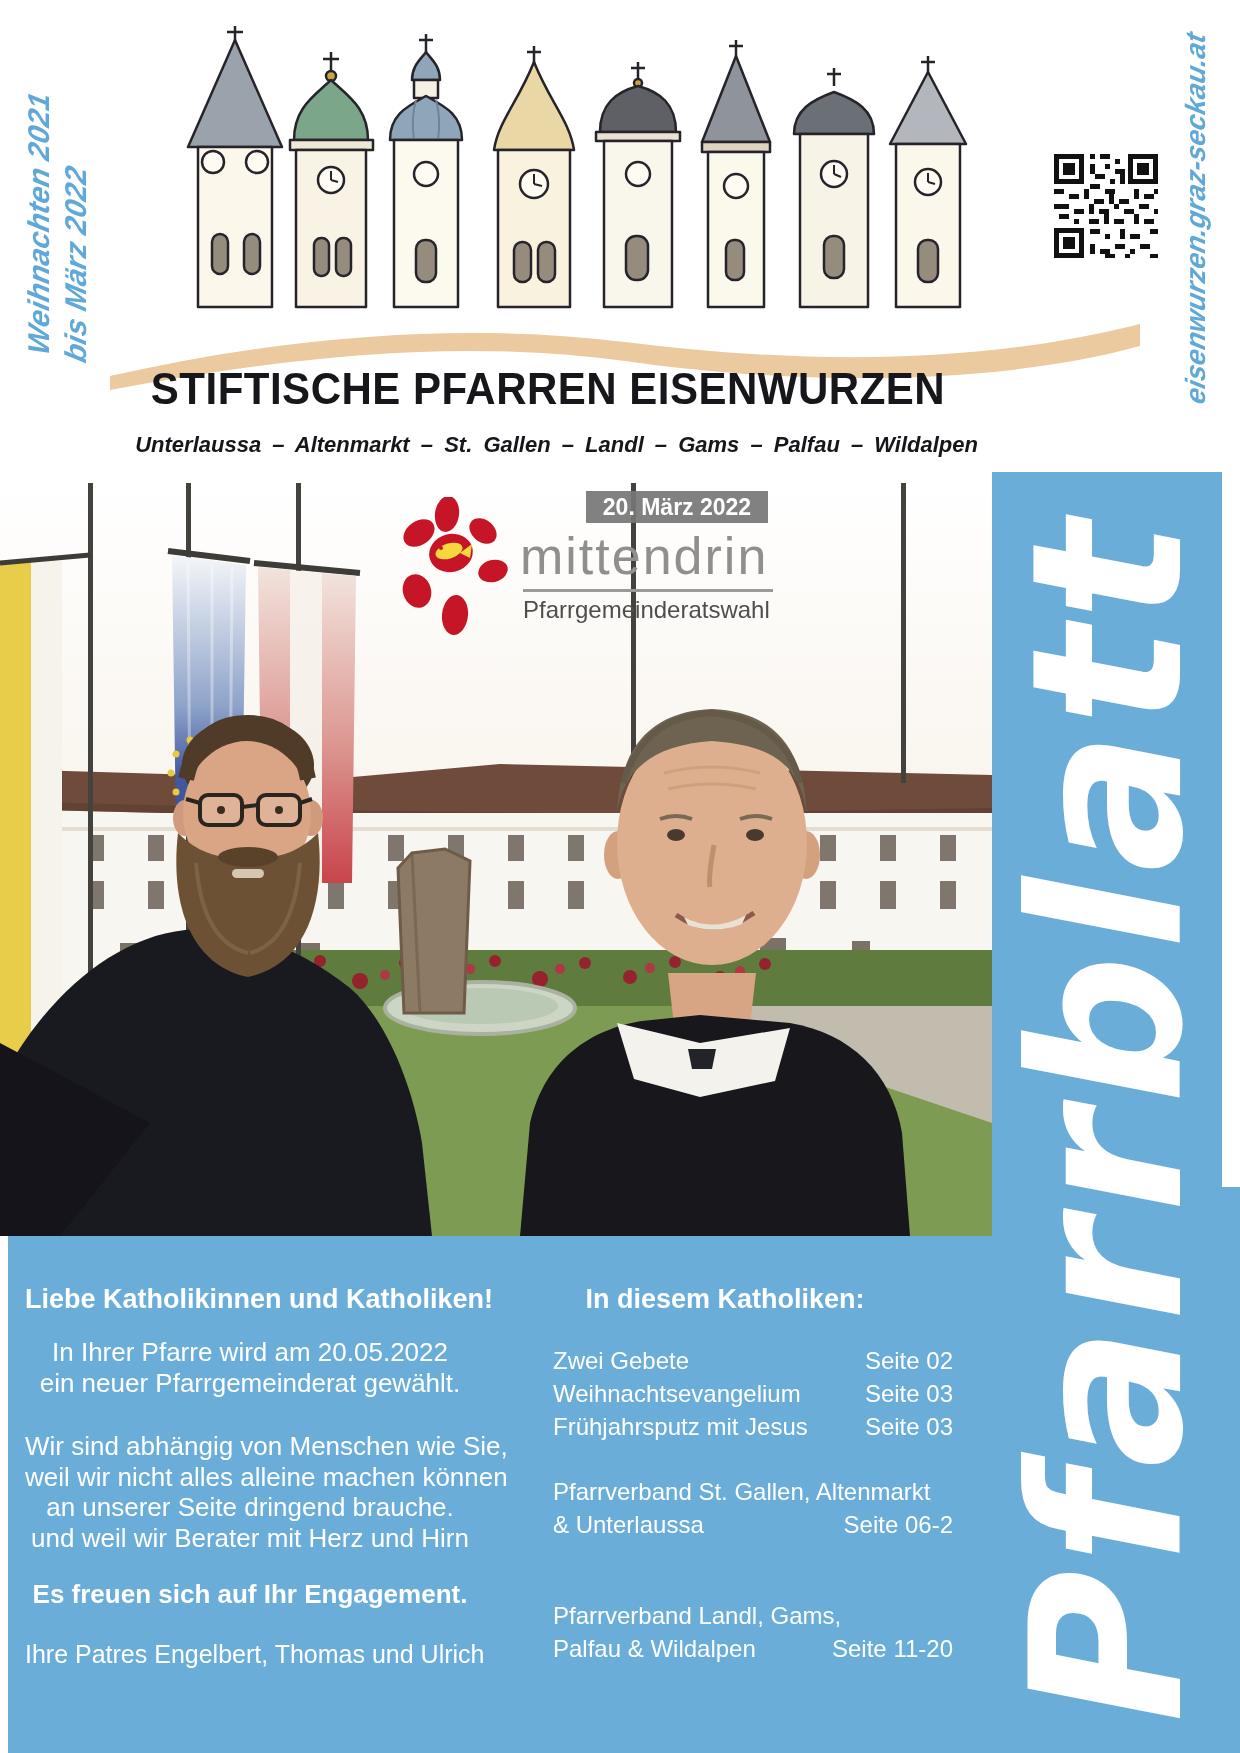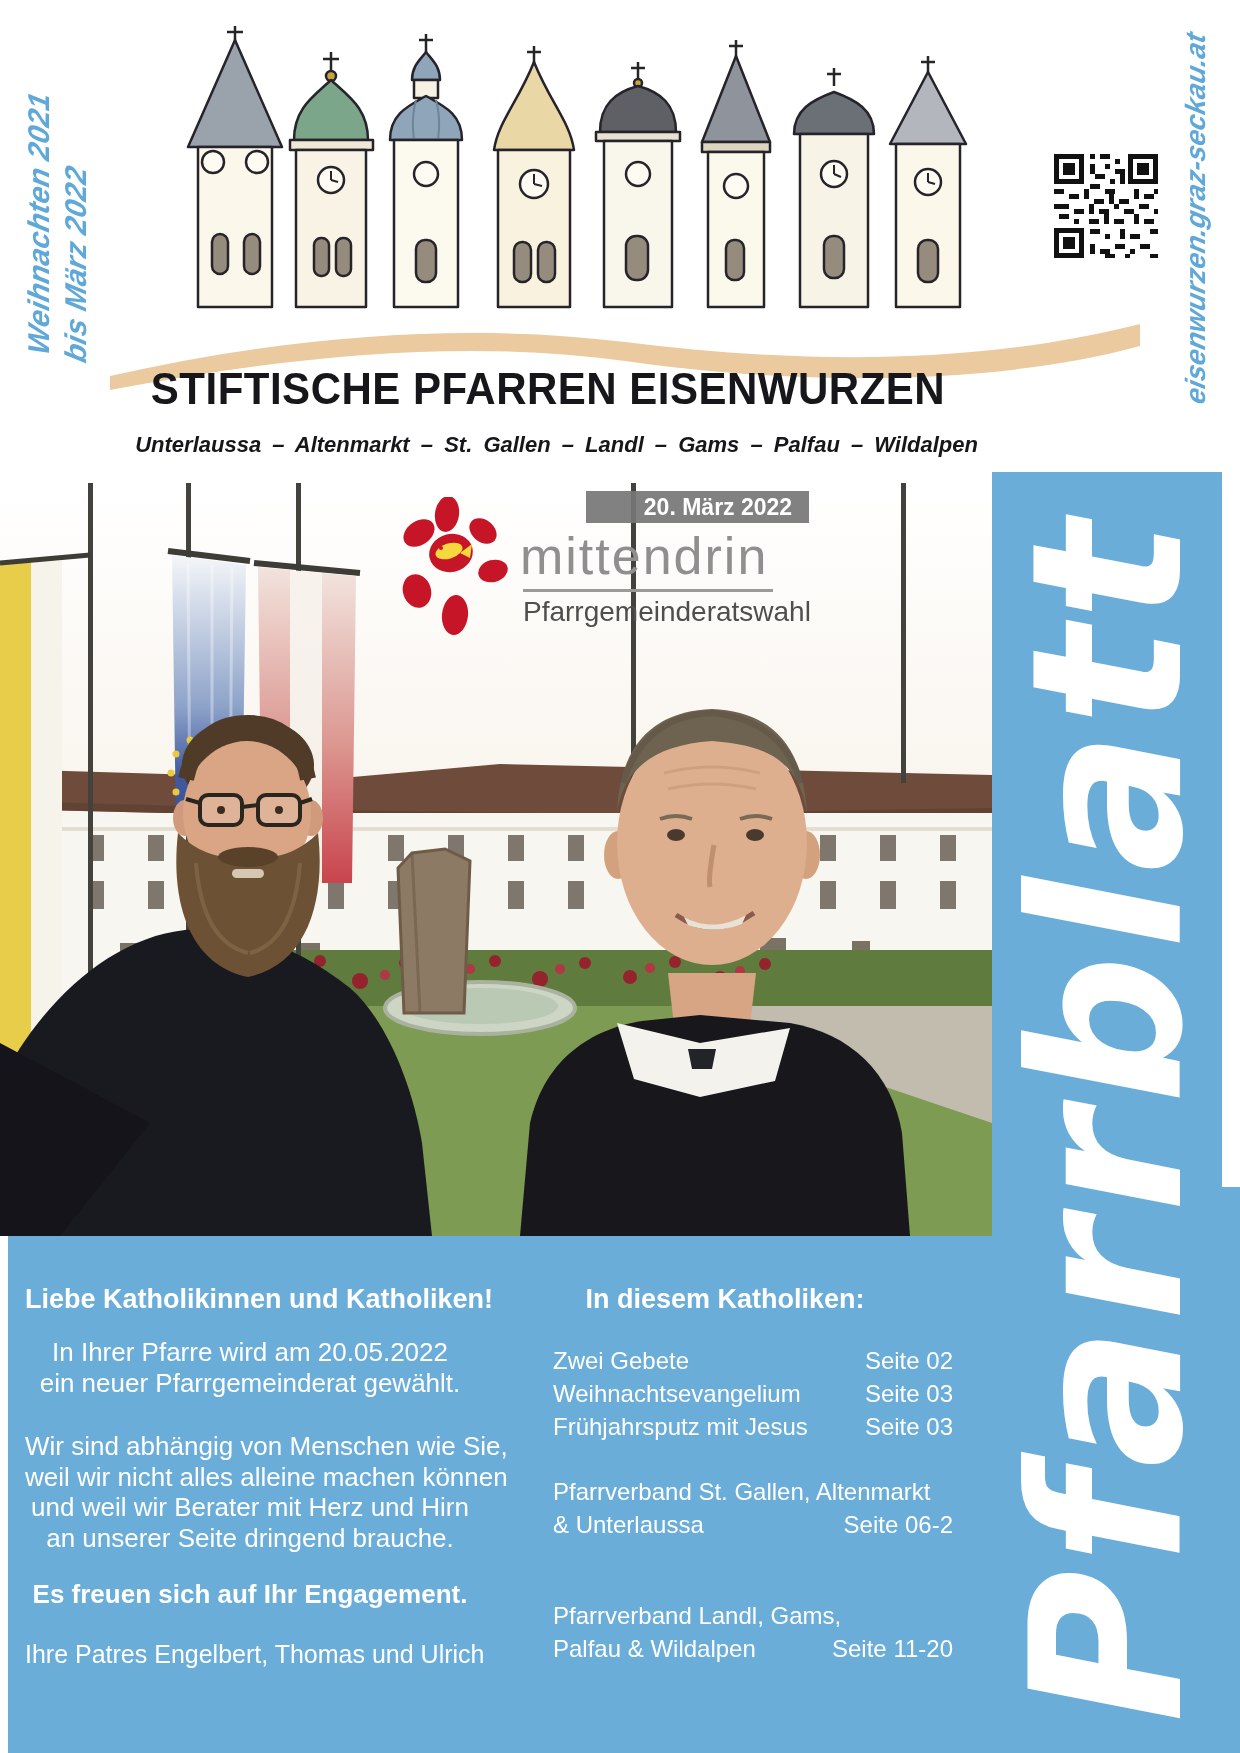--- a/index.html
+++ b/index.html
@@ -27,25 +27,25 @@
   .photo{left:0;top:483px;width:992px;height:753px;z-index:1;}
 
   
   .panel{background:#6BADD9;z-index:2;}
   .sidebar-top{left:992px;top:472px;width:230px;height:715px;}
   .sidebar-bottom{left:992px;top:1187px;width:248px;height:566px;}
   .letter-box{left:8px;top:1236px;width:984px;height:517px;}
 
   
   .badge{left:586px;top:491px;width:182px;height:32px;background:rgba(118,118,118,0.92);
-         color:#ffffff;font-size:23px;font-weight:bold;text-align:center;line-height:32px;z-index:3;padding-left:41px;}
+         color:#ffffff;font-size:23px;font-weight:bold;text-align:center;line-height:32px;z-index:3;}
   .flower{left:393px;top:497px;width:128px;height:142px;z-index:3;}
   .logo-text{left:520px;top:526px;font-size:52px;color:#8f8f8f;letter-spacing:2px;z-index:3;}
   .logo-rule{left:523px;top:589px;width:250px;height:3px;background:#9a9a98;z-index:3;}
-  .logo-subline{left:523px;top:596px;font-size:28px;color:#4e4e4e;z-index:3;}
+  .logo-subline{left:523px;top:596px;font-size:24px;color:#4e4e4e;z-index:3;}
 
   
   .vertical-title{left:986px;top:1756px;transform:rotate(-90deg);transform-origin:0 0;
                   width:1275px;height:252px;color:#ffffff;font-size:208px;font-weight:bold;
                   font-style:italic;letter-spacing:6px;line-height:245px;text-align:center;
                   white-space:nowrap;z-index:4;font-family:"DejaVu Sans", sans-serif;}
 
   
   .letter{left:25px;top:1283px;width:450px;text-align:center;color:#ffffff;z-index:4;
           white-space:nowrap;}
@@ -449,22 +449,22 @@
 
   <div class="abs letter">
     <div class="l-head">Liebe Katholikinnen und Katholiken!</div>
     <div class="l-para1">
       <div>In Ihrer Pfarre wird am 20.05.2022</div>
       <div>ein neuer Pfarrgemeinderat gewählt.</div>
     </div>
     <div class="l-para2">
       <div>Wir sind abhängig von Menschen wie Sie,</div>
       <div>weil wir nicht alles alleine machen können</div>
+      <div>an unserer Seite dringend brauche.</div>
       <div>und weil wir Berater mit Herz und Hirn</div>
-      <div>an unserer Seite dringend brauche.</div>
     </div>
     <div class="l-closing">Es freuen sich auf Ihr Engagement.</div>
     <div class="l-sign">Ihre Patres Engelbert, Thomas und Ulrich</div>
   </div>
 
   <div class="abs toc">
     <div class="t-head">In diesem Katholiken:</div>
     <div class="t-rows">
       <div class="t-row">
         <span>Zwei Gebete</span>

